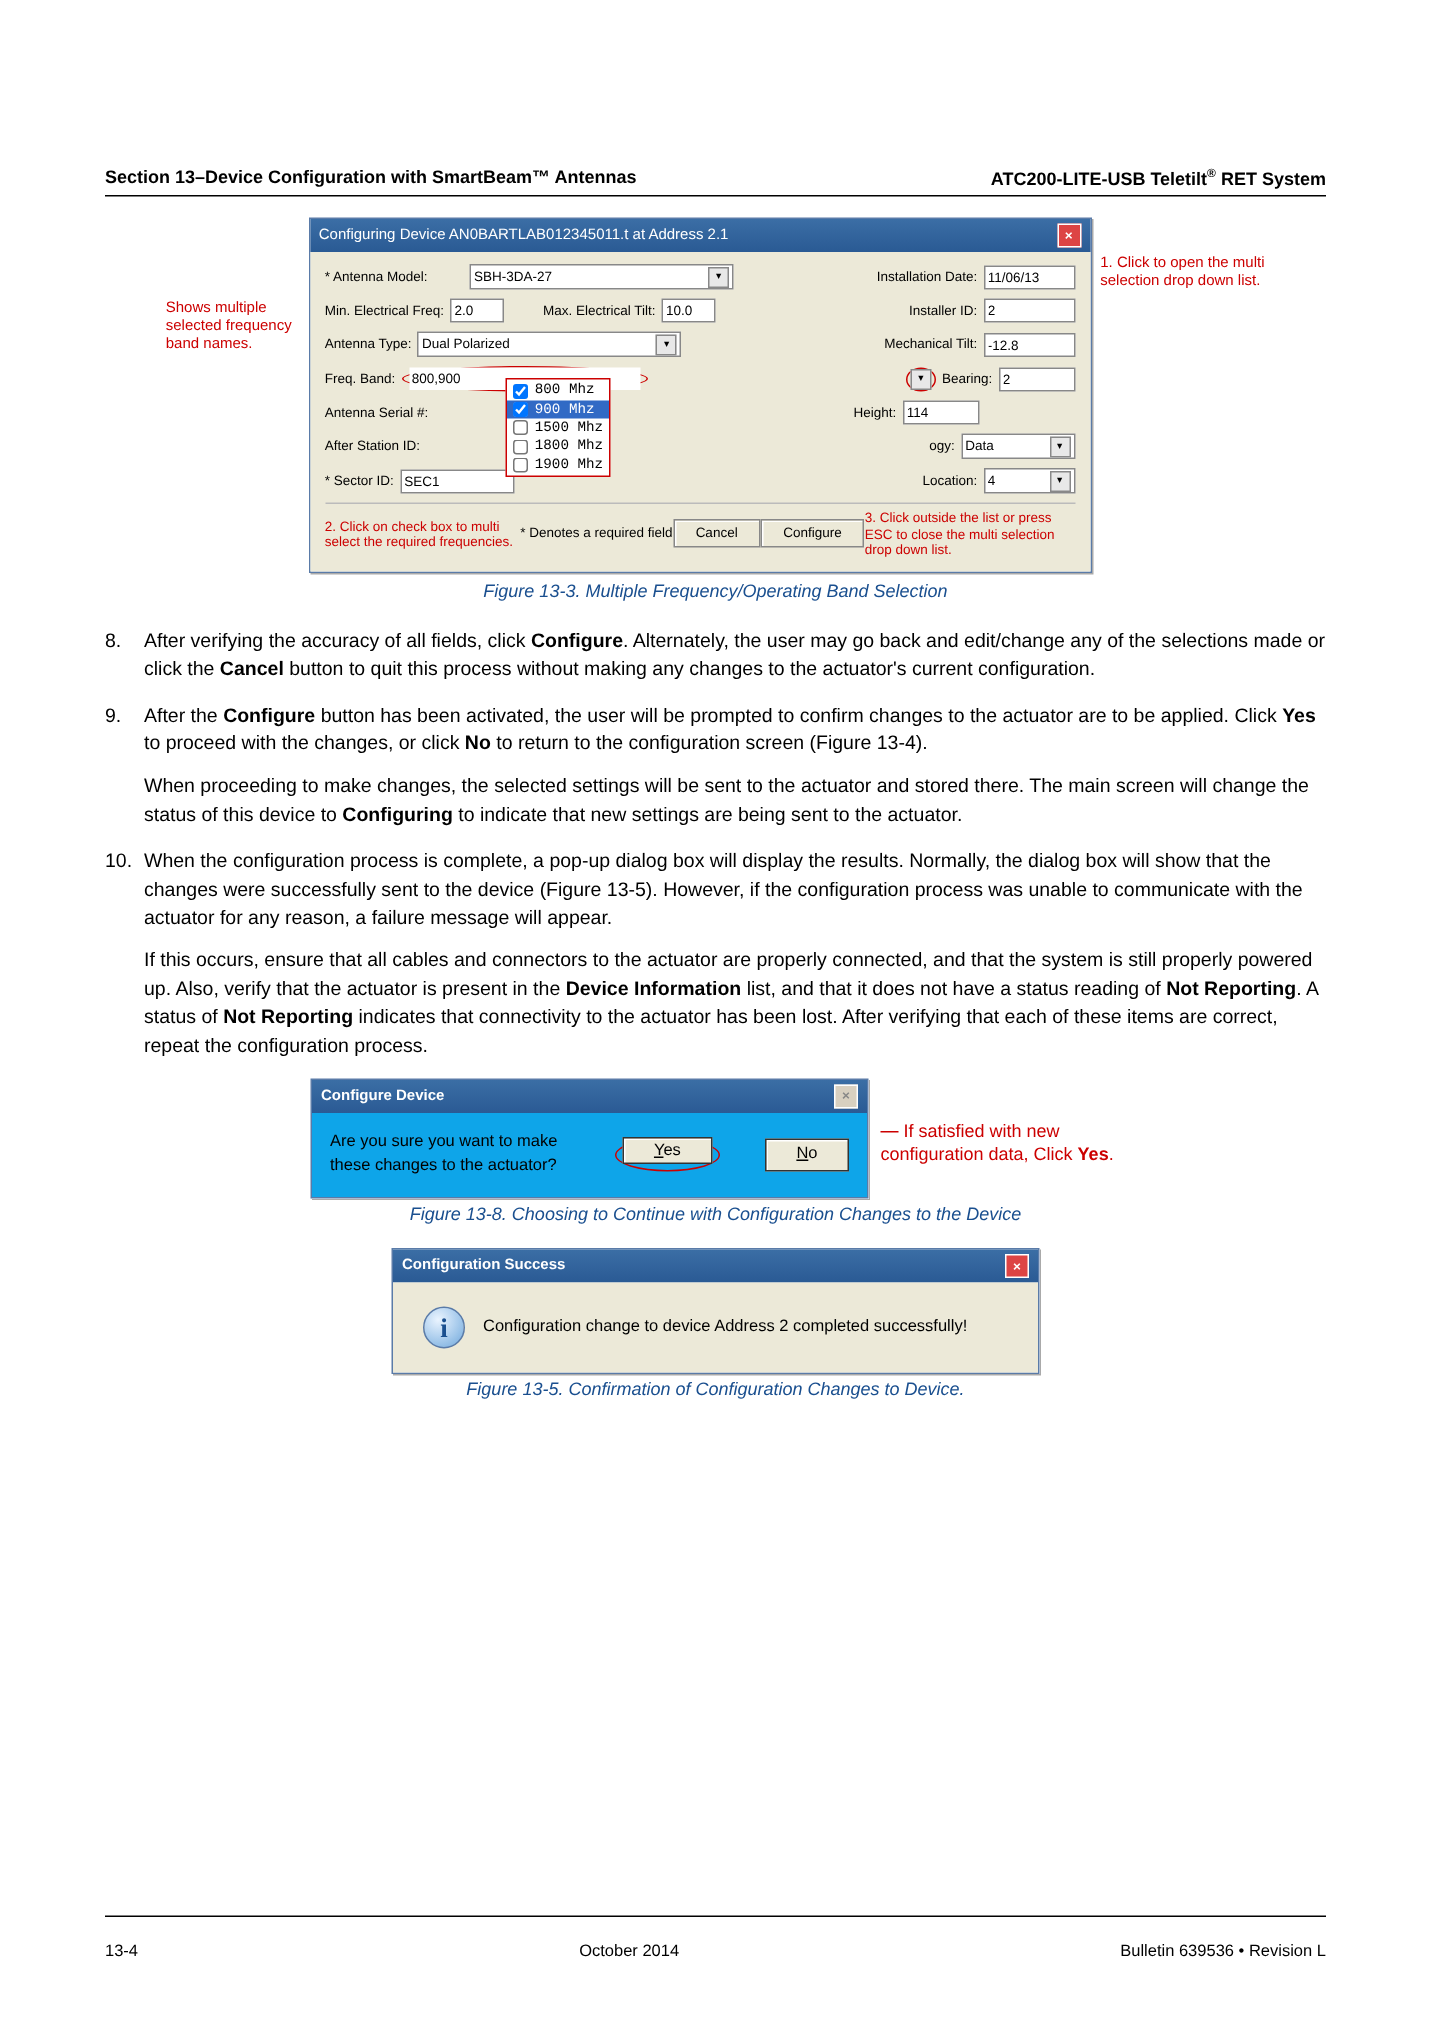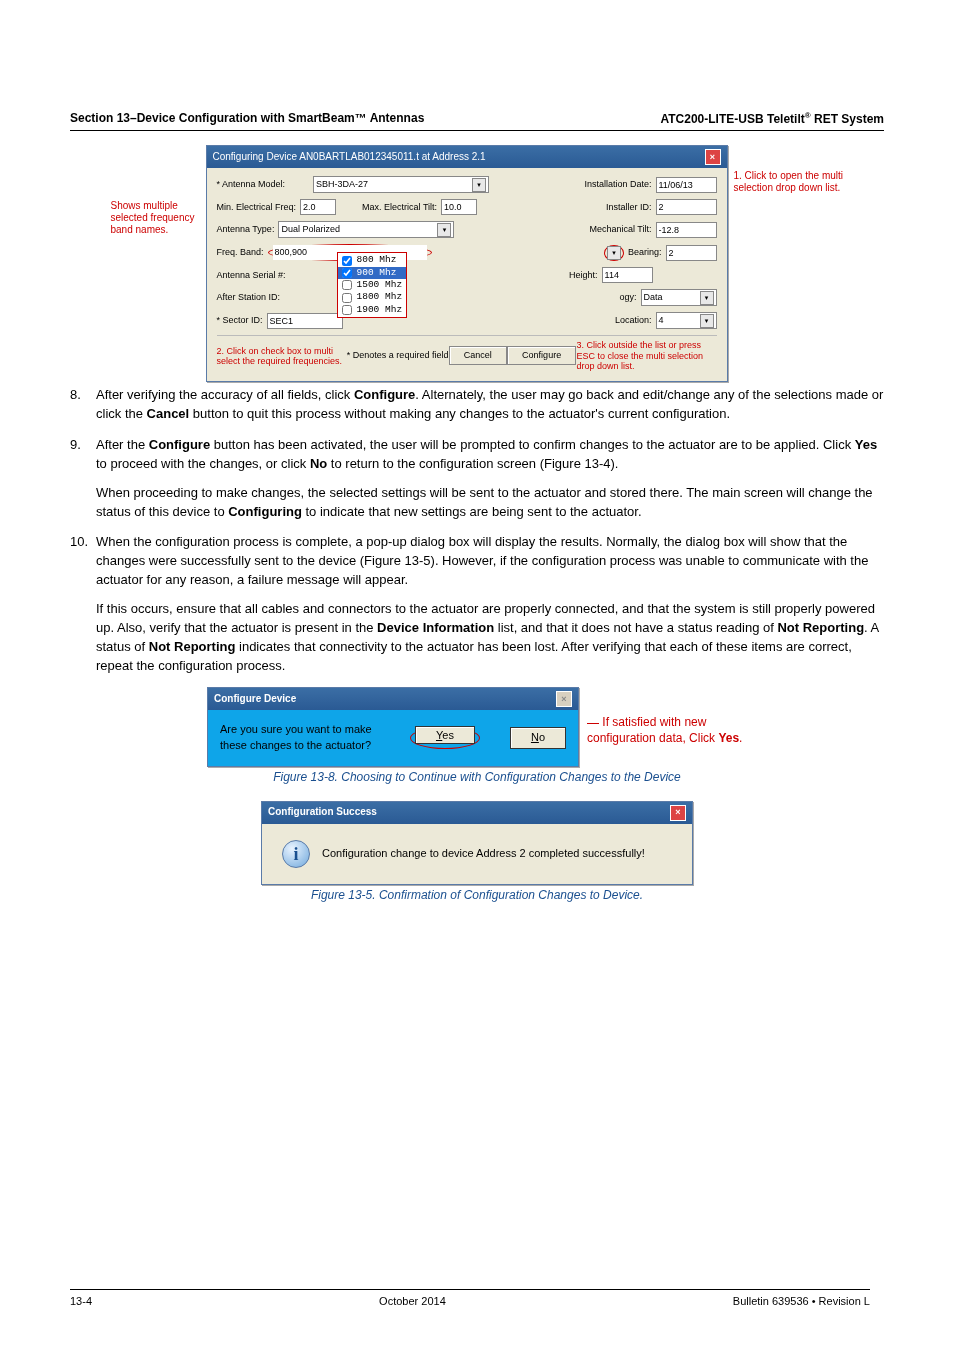--- a/index.html
+++ b/index.html
@@ -153,22 +153,22 @@
   .info-icon{
     width:26px;height:26px;border-radius:50%;
     background:radial-gradient(circle at 35% 30%,#eaf4ff,#6fa8dc);
     color:#1a4f8f;font-weight:bold;font-family:serif;
     display:flex;align-items:center;justify-content:center;font-size:18px;
     border:1px solid #5a7ba8;
   }
   .ok-row{display:flex;justify-content:center;align-items:center;gap:30px;padding:0 0 14px 0;background:#ece9d8;}
   .ok-row .red-ok{color:#c00;font-size:12px;}
   .footer{
-    position:absolute; bottom:40px; left:70px; right:84px;
-    border-top:1px solid #000; padding-top:4px;
+    position:absolute; bottom:40px; left:70px; right:70px;
+    border-top:1px solid #000; padding-top:16px;
     display:flex;justify-content:space-between;font-size:11px;
   }
   .red-oval{
     border:1.5px solid #c00; border-radius:50%/50%;
     padding:0 4px; display:inline-block;
   }
   .red-box{border:1.5px solid #c00;display:inline-block;}
   .red-line{
     display:inline-block;height:0;border-top:1.5px solid #c00;
     vertical-align:middle;
@@ -304,20 +304,21 @@
           <span style="font-size:9px">* Denotes a required field</span>
           <span class="btn">Cancel</span>
           <span class="btn">Configure</span>
           <div class="red-note" style="width:140px;text-align:left">3. Click  outside the list or press ESC to close the multi selection drop down list.</div>
         </div>
       </div>
     </div>
 
     <div class="red-label right">1. Click to open the multi selection drop down list.</div>
   </div>
+  <div class="fig-caption">Figure 13-3. Multiple Frequency/Operating Band Selection</div>
 
   <ol id="main-list">
     <li>
       <p><span>After verifying the accuracy of all fields, click </span><b>Configure</b><span>. Alternately, the user may go back and edit/change any of the selections made or click the </span><b>Cancel</b><span> button to quit this process without making any changes to the actuator's current configuration.</span></p>
     </li>
     <li>
       <p><span>After the </span><b>Configure</b><span> button has been activated, the user will be prompted to confirm changes to the actuator are to be applied. Click </span><b>Yes</b><span> to proceed with the changes, or click </span><b>No</b><span> to return to the configuration screen (Figure 13-4).</span></p>
       <p><span>When proceeding to make changes, the selected settings will be sent to the actuator and stored there. The main screen will change the status of this device to </span><b>Configuring</b><span> to indicate that new settings are being sent to the actuator.</span></p>
     </li>
     <li>

